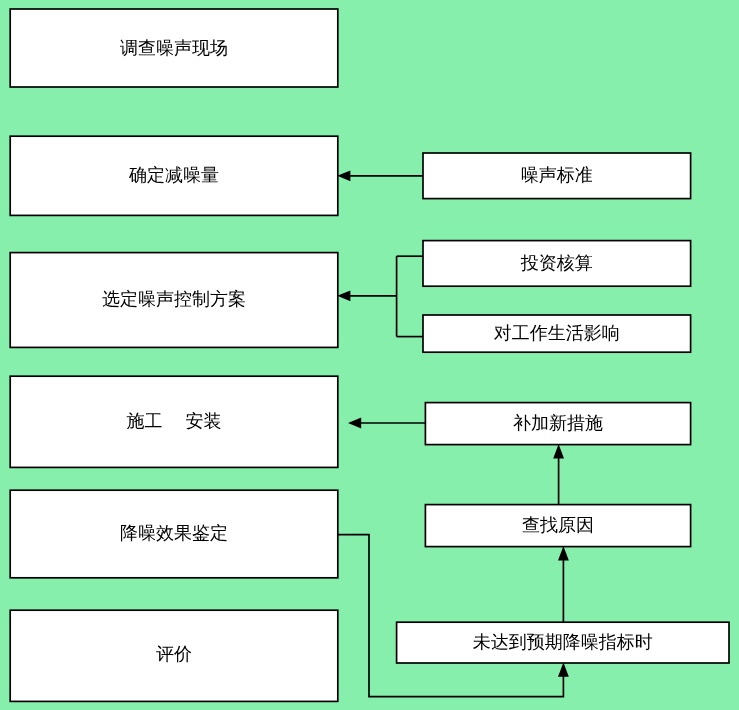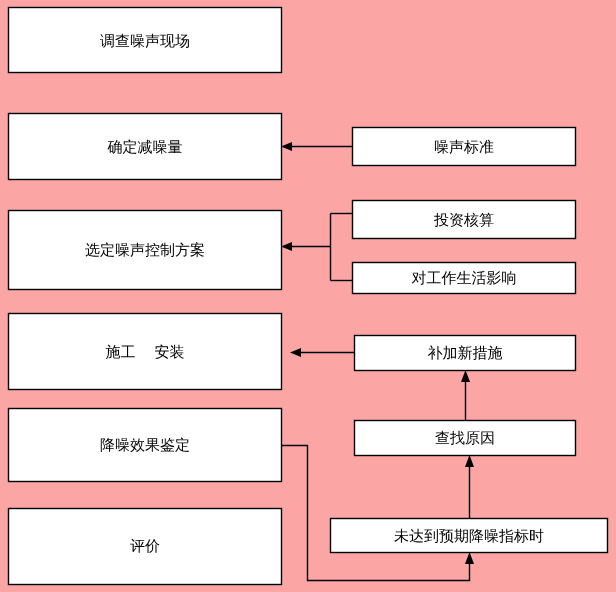--- a/index.html
+++ b/index.html
@@ -10,21 +10,21 @@
   body {
     width: 616px;
     height: 592px;
     font-family: "DejaVu Sans", "Liberation Sans", sans-serif;
     overflow: hidden;
   }
   #flowchart-root {
     position: relative;
     width: 616px;
     height: 592px;
-    background: #fca5a5;
+    background: #86efac;
   }
   svg#flow-svg {
     position: absolute;
     left: 0;
     top: 0;
     width: 616px;
     height: 592px;
     display: block;
   }
   .node-rect {

